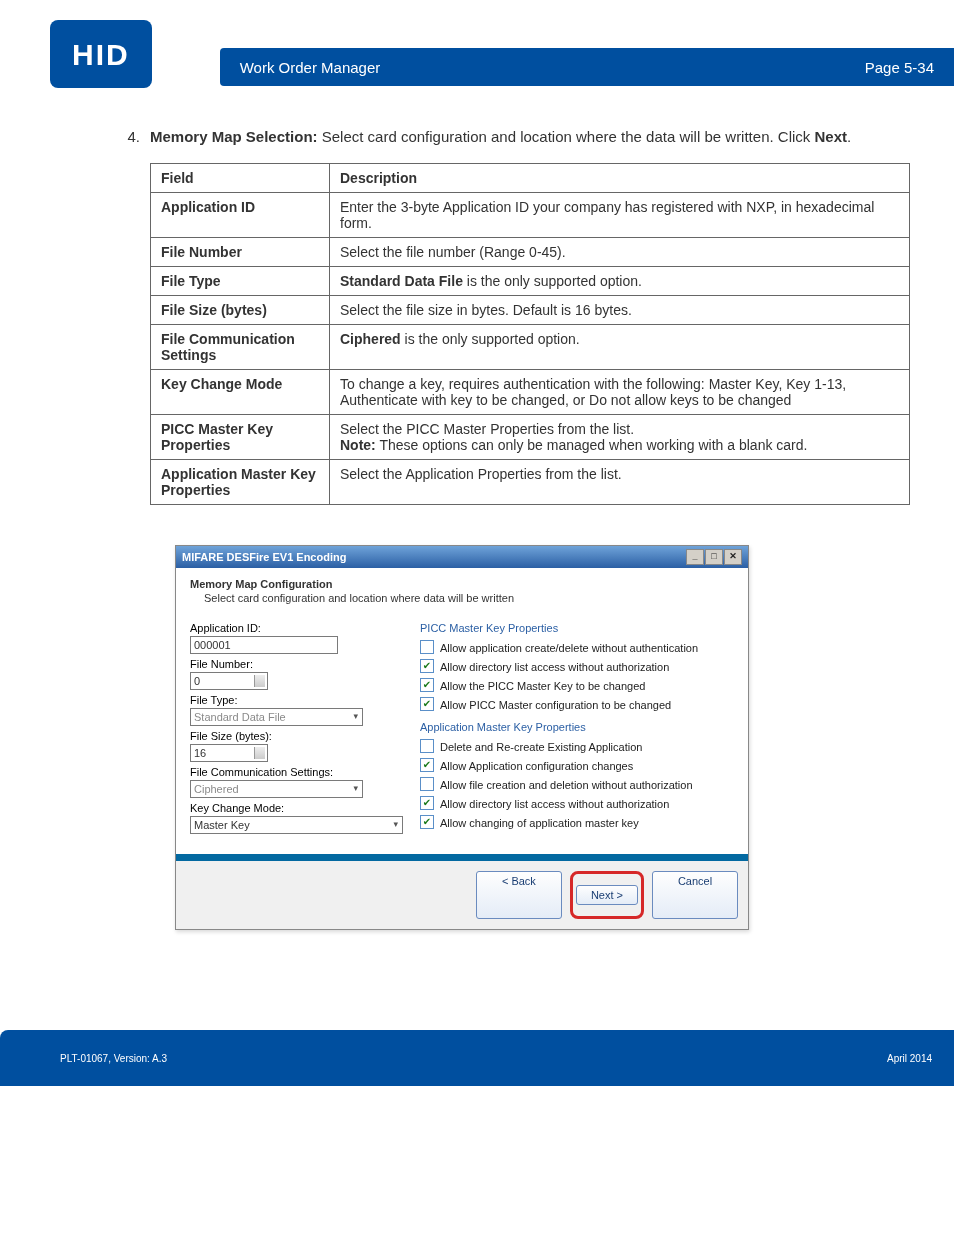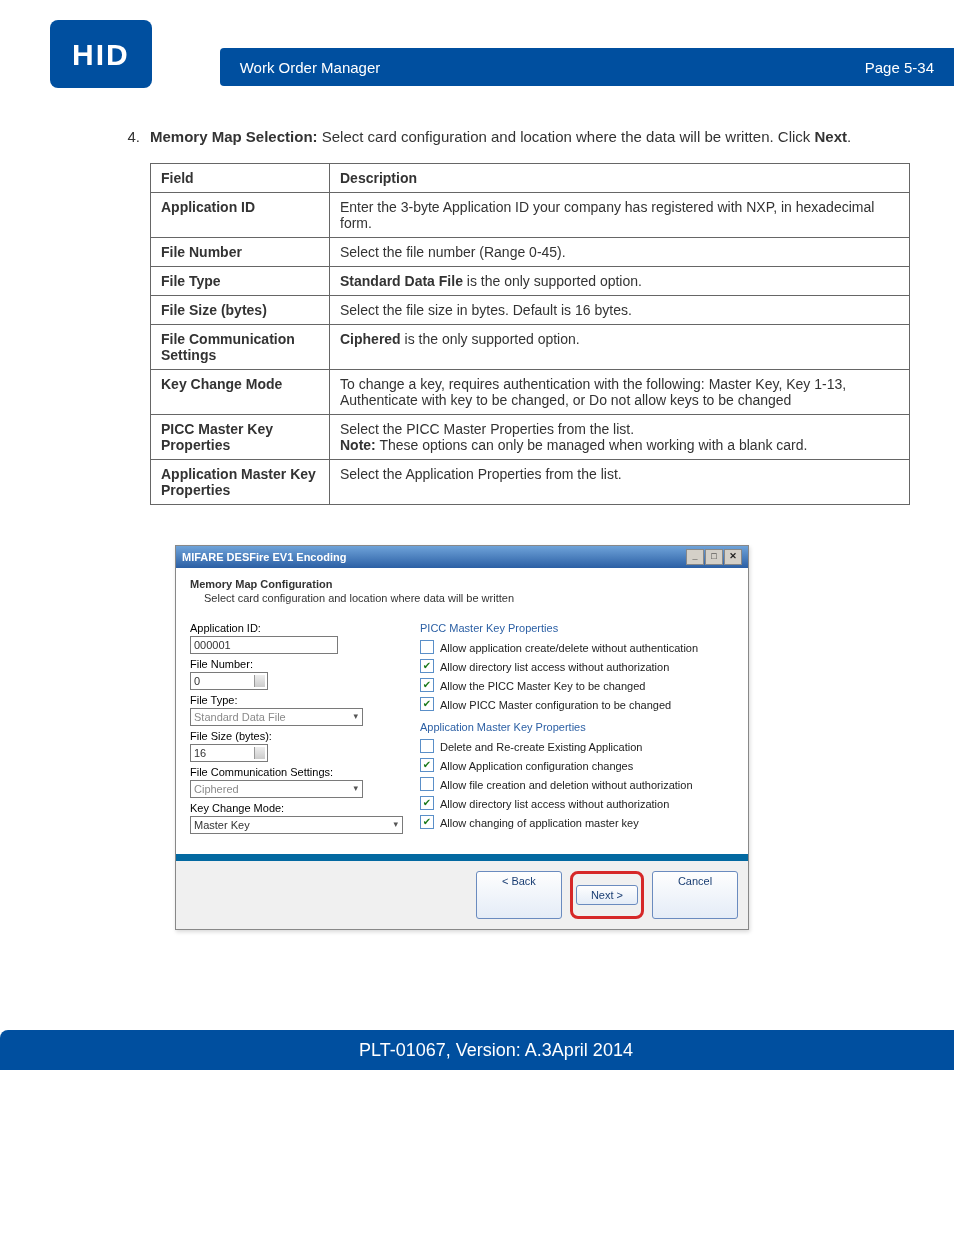--- a/index.html
+++ b/index.html
@@ -214,26 +214,26 @@
   }
   .btn-highlight {
     display:inline-block;
     padding:15px 3px;
     border:3px solid #d62828;
     border-radius:8px;
   }
   .footer-bar {
     background:#004f9f;
     color:#fff;
-    height:40px;
+    height:56px;
     display:flex;
     align-items:center;
-    justify-content:center;
+    justify-content:space-between;
     padding:0 22px 0 60px;
-    font-size:18px;
+    font-size:10px;
     margin-top:40px;
     border-radius:8px 0 0 0;
   }
 </style>
 </head>
 <body>
 
 <div class="header">
   <div class="logo-box">HID</div>
   <div class="header-bar">

